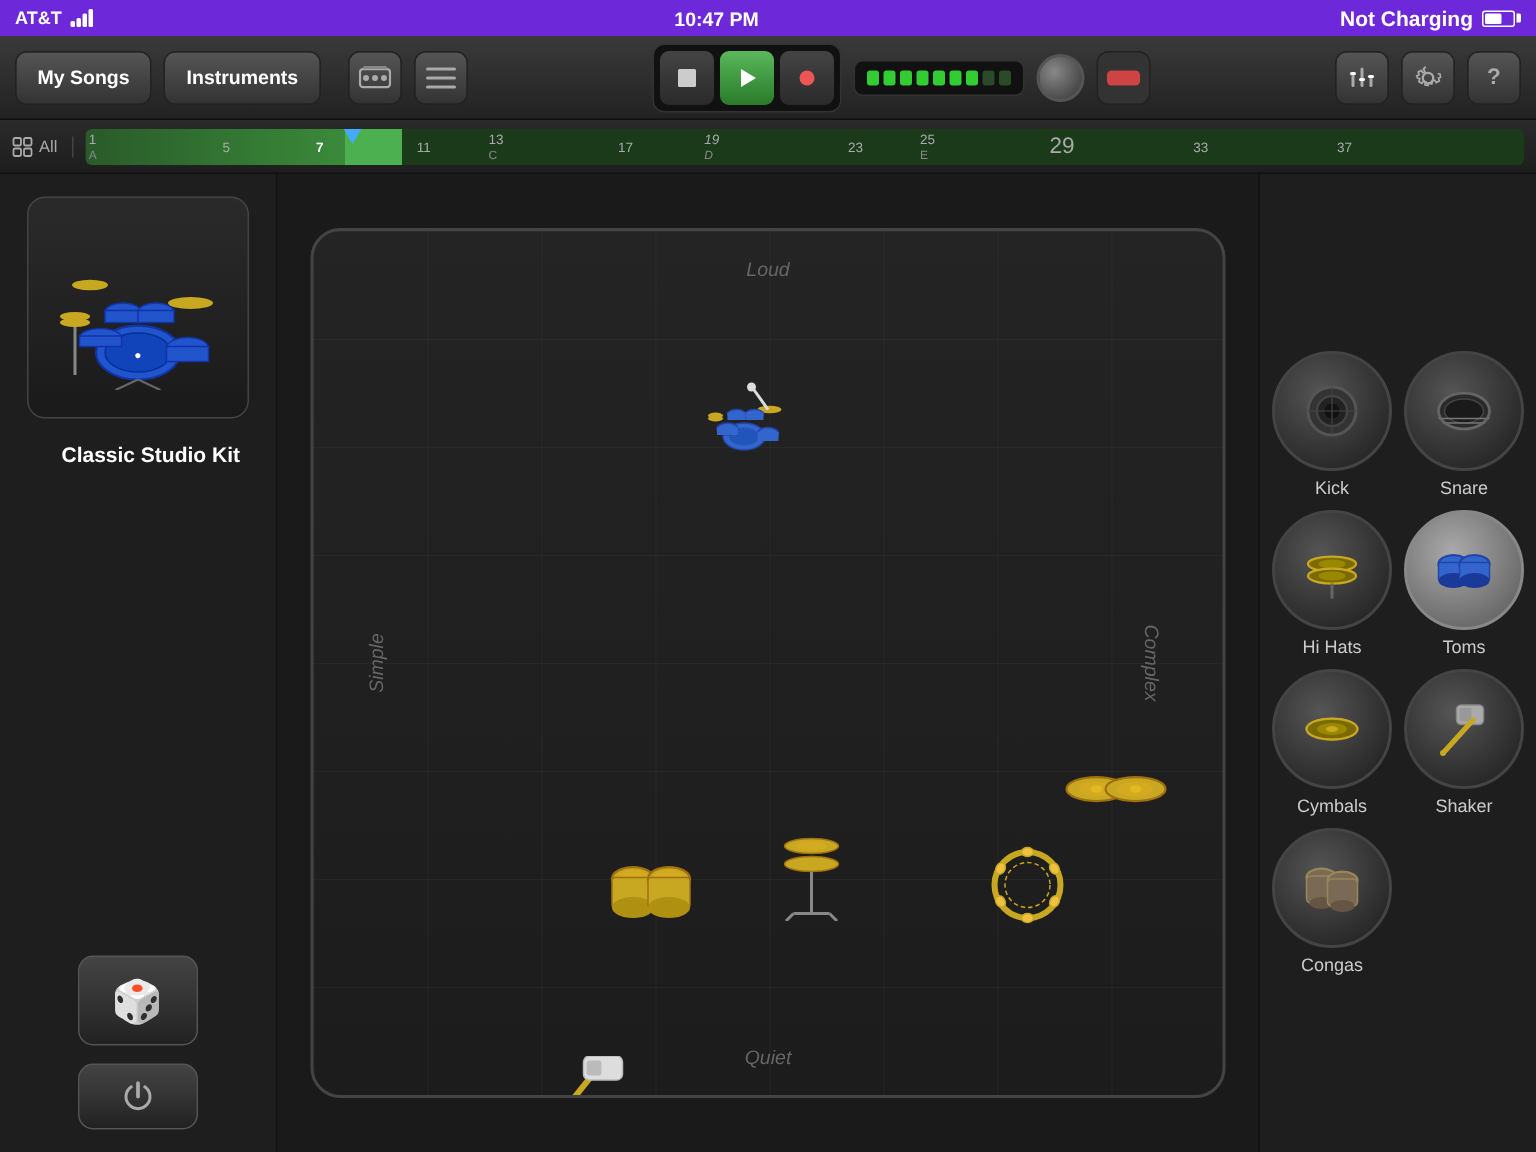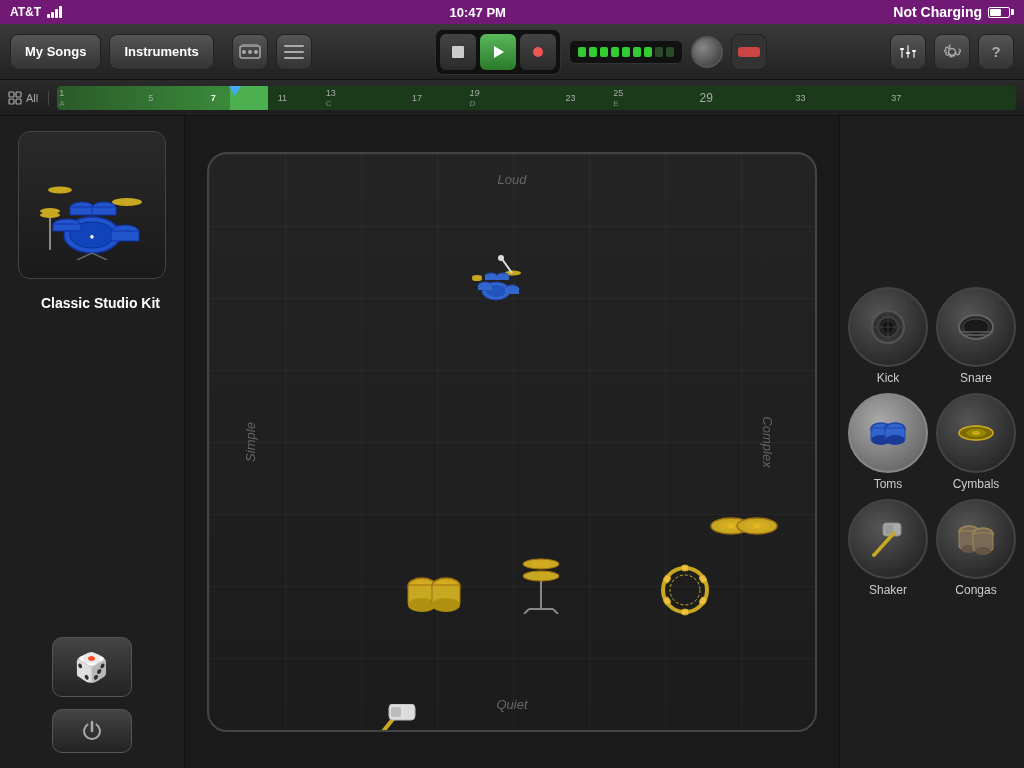--- a/index.html
+++ b/index.html
@@ -9,21 +9,21 @@
       background: #1a1a1a;
       font-family: -apple-system, 'Helvetica Neue', Arial, sans-serif;
       overflow: hidden;
       color: #fff;
     }
 
     
     #status-bar {
       width: 100%;
       height: 24px;
-      background: #701a75;
+      background: #6d28d9;
       display: flex;
       align-items: center;
       justify-content: space-between;
       padding: 0 10px;
       font-size: 12px;
       font-weight: 600;
     }
     .status-left { display: flex; align-items: center; gap: 6px; }
     .status-right { display: flex; align-items: center; gap: 6px; }
 
@@ -484,21 +484,21 @@
       <div style="position:absolute;top:0;left:0;right:0;height:100%;display:flex;align-items:center;">
         <span style="position:absolute;left:0%;font-size:9px;color:#aaa;padding-left:2px;">1<br><span style="font-size:8px;color:#888;">A</span></span>
         <span style="position:absolute;left:9.5%;font-size:9px;color:#aaa;">5</span>
         <span style="position:absolute;left:16%;font-size:9px;color:#fff;font-weight:bold;">7</span>
         <span style="position:absolute;left:23%;font-size:9px;color:#aaa;">11</span>
         <span style="position:absolute;left:28%;font-size:9px;color:#aaa;">13<br><span style="font-size:8px;color:#888;">C</span></span>
         <span style="position:absolute;left:37%;font-size:9px;color:#aaa;">17</span>
         <span style="position:absolute;left:43%;font-size:9px;color:#aaa;font-style:italic;">19<br><span style="font-size:8px;color:#888;">D</span></span>
         <span style="position:absolute;left:53%;font-size:9px;color:#aaa;">23</span>
         <span style="position:absolute;left:58%;font-size:9px;color:#aaa;">25<br><span style="font-size:8px;color:#888;">E</span></span>
-        <span style="position:absolute;left:67%;font-size:12px;color:#aaa;">29</span>
+        <span style="position:absolute;left:67%;font-size:15px;color:#aaa;">29</span>
         <span style="position:absolute;left:77%;font-size:9px;color:#aaa;">33</span>
         <span style="position:absolute;left:87%;font-size:9px;color:#aaa;">37</span>
       </div>
 
       <div style="position:absolute;top:-2px;left:18.5%;width:0;height:0;border-left:7px solid transparent;border-right:7px solid transparent;border-top:12px solid #4af;transform:translateX(-50%);"></div>
     </div>
   </div>
 </div>
 
 <div id="main">
@@ -669,20 +669,32 @@
             <ellipse cx="21" cy="21" rx="17" ry="12" fill="#2a2a2a" stroke="#555" stroke-width="2"></ellipse>
             <ellipse cx="21" cy="21" rx="13" ry="8" fill="#1a1a1a" stroke="#444" stroke-width="1"></ellipse>
             <line x1="4" y1="26" x2="38" y2="26" stroke="#777" stroke-width="1"></line>
             <line x1="7" y1="29" x2="35" y2="29" stroke="#777" stroke-width="1"></line>
             <ellipse cx="21" cy="21" rx="17" ry="12" fill="none" stroke="#666" stroke-width="1.5"></ellipse>
           </svg>
         </div>
         <span class="drum-pad-label">Snare</span>
       </div>
 
+      <div class="drum-pad">
+        <div class="drum-pad-btn">
+          <svg width="42" height="42" viewBox="0 0 42 42">
+            <ellipse cx="21" cy="17" rx="16" ry="5" fill="#7a6a00" stroke="#c8a820" stroke-width="1.5"></ellipse>
+            <ellipse cx="21" cy="17" rx="9" ry="3" fill="#9a8800"></ellipse>
+            <ellipse cx="21" cy="25" rx="16" ry="5" fill="#7a6a00" stroke="#c8a820" stroke-width="1.5"></ellipse>
+            <ellipse cx="21" cy="25" rx="9" ry="3" fill="#9a8800"></ellipse>
+            <line x1="21" y1="30" x2="21" y2="40" stroke="#666" stroke-width="2"></line>
+          </svg>
+        </div>
+        <span class="drum-pad-label">Hi Hats</span>
+      </div>
 
       <div class="drum-pad">
         <div class="drum-pad-btn active">
           <svg width="42" height="42" viewBox="0 0 42 42">
 
             <ellipse cx="14" cy="17" rx="10" ry="6" fill="#3366cc" stroke="#2244aa" stroke-width="1.5"></ellipse>
             <rect x="4" y="16" width="20" height="12" rx="1" fill="#3366cc" stroke="#2244aa" stroke-width="1"></rect>
             <ellipse cx="14" cy="28" rx="10" ry="5" fill="#1a3a99"></ellipse>
             <ellipse cx="28" cy="17" rx="10" ry="6" fill="#3366cc" stroke="#2244aa" stroke-width="1.5"></ellipse>
             <rect x="18" y="16" width="20" height="12" rx="1" fill="#3366cc" stroke="#2244aa" stroke-width="1"></rect>

